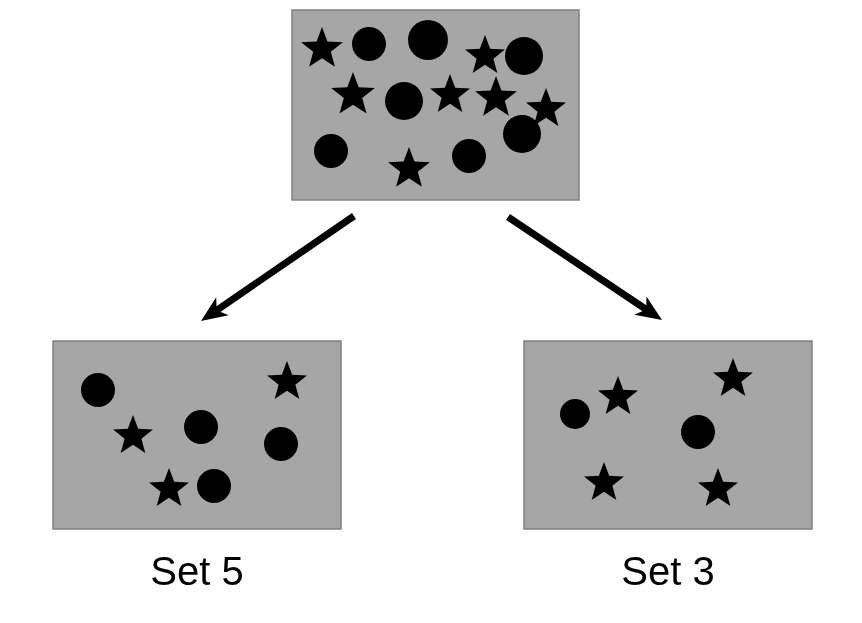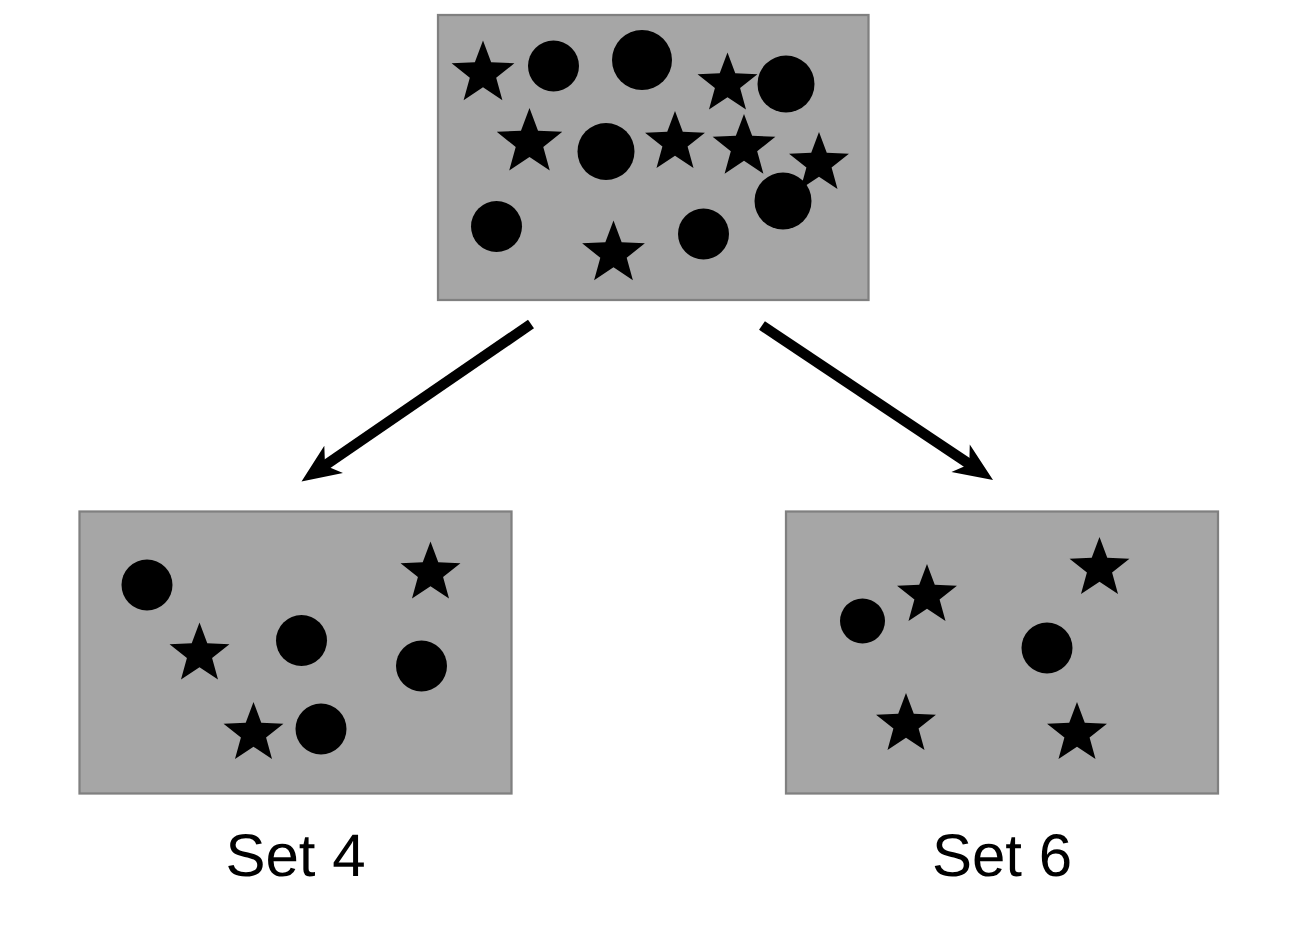--- a/index.html
+++ b/index.html
@@ -96,14 +96,14 @@
         <circle cx="575" cy="414" r="15" fill="#000000"></circle>
         <path d="M618.00 376.00 L623.18 389.86 L637.97 390.51 L626.39 399.73 L630.34 413.99 L618.00 405.82 L605.66 413.99 L609.61 399.73 L598.03 390.51 L612.82 389.86 Z" fill="#000000"></path>
         <path d="M733.00 358.00 L738.18 371.86 L752.97 372.51 L741.39 381.73 L745.34 395.99 L733.00 387.82 L720.66 395.99 L724.61 381.73 L713.03 372.51 L727.82 371.86 Z" fill="#000000"></path>
         <circle cx="698" cy="432" r="17" fill="#000000"></circle>
         <path d="M604.00 462.00 L609.18 475.86 L623.97 476.51 L612.39 485.73 L616.34 499.99 L604.00 491.82 L591.66 499.99 L595.61 485.73 L584.03 476.51 L598.82 475.86 Z" fill="#000000"></path>
         <path d="M718.00 468.00 L723.18 481.86 L737.97 482.51 L726.39 491.73 L730.34 505.99 L718.00 497.82 L705.66 505.99 L709.61 491.73 L698.03 482.51 L712.82 481.86 Z" fill="#000000"></path>
       </g>
   </g>
 </svg>
 
-<div class="box-label" id="label-set-1">Set 4</div>
-<div class="box-label" id="label-set-2">Set 6</div>
+<div class="box-label" id="label-set-1">Set 5</div>
+<div class="box-label" id="label-set-2">Set 3</div>
 
 </body></html>

